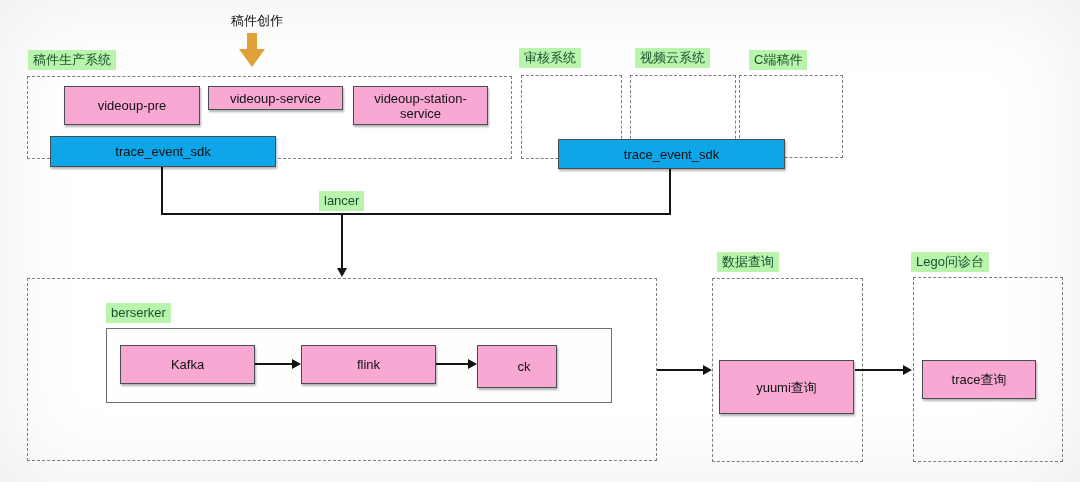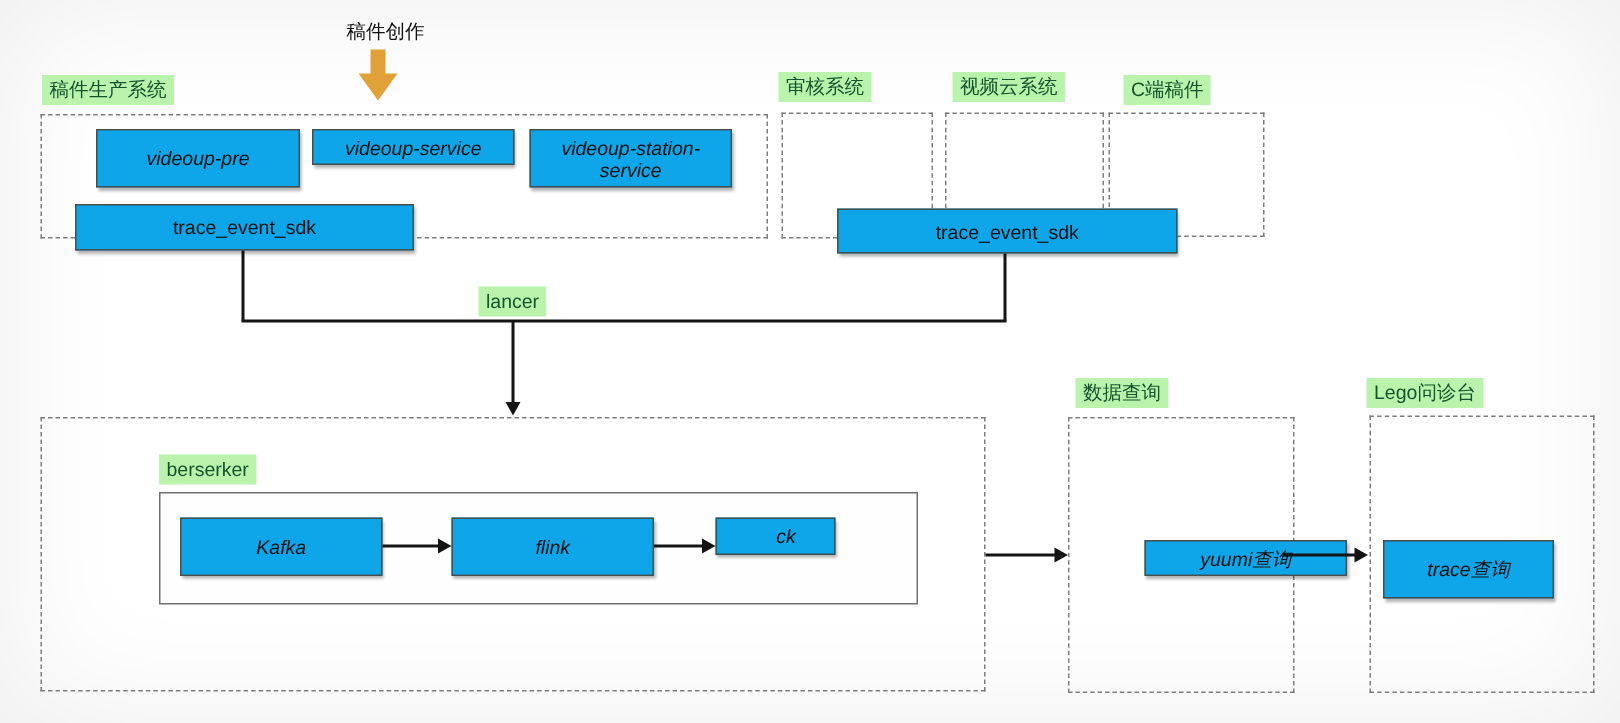--- a/index.html
+++ b/index.html
@@ -26,21 +26,21 @@
     position:absolute; border:1px solid #6f6f6f; box-sizing:border-box; z-index:1;
     background:#fefefe;
   }
   .cnode, .pnode {
     position:absolute; box-sizing:border-box;
     display:flex; align-items:center; justify-content:center; text-align:center;
     font-size:13px; line-height:15px; padding:0 6px;
     border:1px solid #44504f;
     box-shadow:1px 2px 2px rgba(0,0,0,0.30);
   }
-  .cnode { background:#0ea5e9; z-index:2;font-style:italic; }
+  .cnode { background:#f9a8d4; z-index:2; }
   .pnode { background:#0ea5e9; z-index:3; }
   .hline { position:absolute; height:2px; background:#141414; z-index:2; }
   .vline { position:absolute; width:2px; background:#141414; z-index:2; }
   .arr-r {
     position:absolute; width:0; height:0; z-index:2;
     border-top:5px solid transparent; border-bottom:5px solid transparent;
     border-left:9px solid #141414;
   }
   .arr-d {
     position:absolute; width:0; height:0; z-index:2;
@@ -81,32 +81,32 @@
   <div class="hline" style="left:161px; top:213px; width:510px;"></div>
   <div class="glabel" style="left:319px; top:191px;">lancer</div>
   <div class="vline" style="left:341px; top:214px; height:55px;"></div>
   <div class="arr-d" style="left:337px; top:268px;"></div>
 
   <div class="dashed" style="left:27px; top:278px; width:630px; height:183px;"></div>
   <div class="glabel" style="left:106px; top:303px;">berserker</div>
   <div class="solidbox" style="left:106px; top:328px; width:506px; height:75px;"></div>
   <div class="cnode" style="left:120px; top:345px; width:135px; height:39px;">Kafka</div>
   <div class="cnode" style="left:301px; top:345px; width:135px; height:39px;">flink</div>
-  <div class="cnode" style="left:477px; top:345px; width:80px; height:25px;padding-left:20px;">ck</div>
+  <div class="cnode" style="left:477px; top:345px; width:80px; height:43px;padding-left:20px;">ck</div>
   <div class="hline" style="left:255px; top:363px; width:38px;"></div>
   <div class="arr-r" style="left:292px; top:359px;"></div>
   <div class="hline" style="left:436px; top:363px; width:33px;"></div>
   <div class="arr-r" style="left:468px; top:359px;"></div>
 
   <div class="hline" style="left:657px; top:369px; width:47px;"></div>
   <div class="arr-r" style="left:703px; top:365px;"></div>
 
   <div class="glabel" style="left:717px; top:252px;">数据查询</div>
   <div class="dashed" style="left:712px; top:278px; width:151px; height:184px;"></div>
-  <div class="cnode" style="left:719px; top:360px; width:135px; height:24px;margin-left:44px;">yuumi查询</div>
+  <div class="cnode" style="left:719px; top:360px; width:135px; height:54px;">yuumi查询</div>
 
   <div class="hline" style="left:855px; top:369px; width:49px;"></div>
   <div class="arr-r" style="left:903px; top:365px;"></div>
 
   <div class="glabel" style="left:911px; top:252px;">Lego问诊台</div>
   <div class="dashed" style="left:913px; top:277px; width:150px; height:185px;"></div>
   <div class="cnode" style="left:922px; top:360px; width:114px; height:39px;">trace查询</div>
 
 </div>
 

